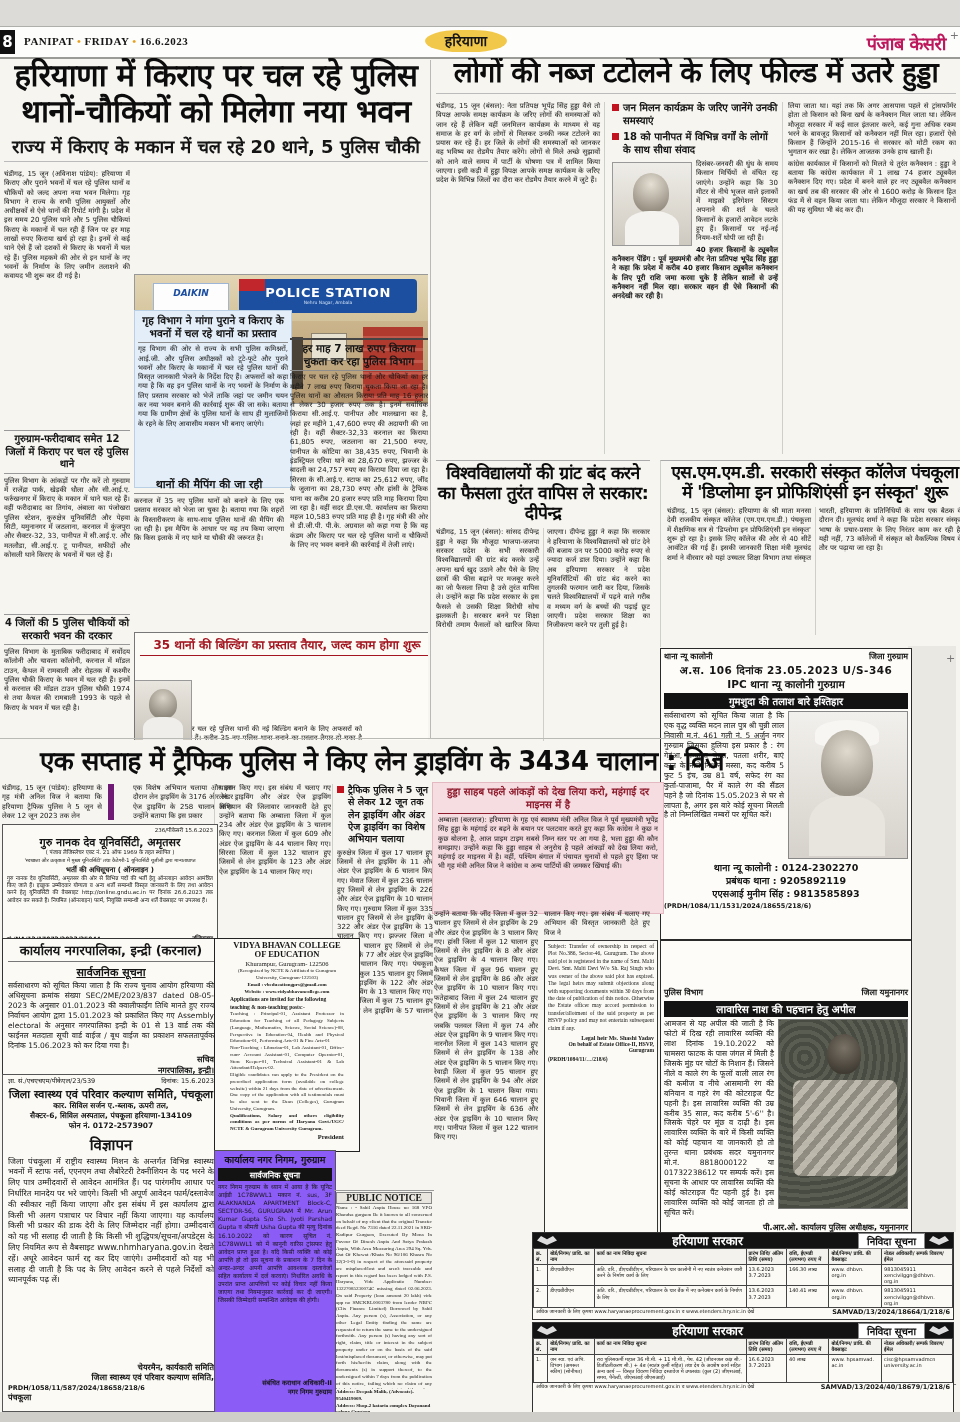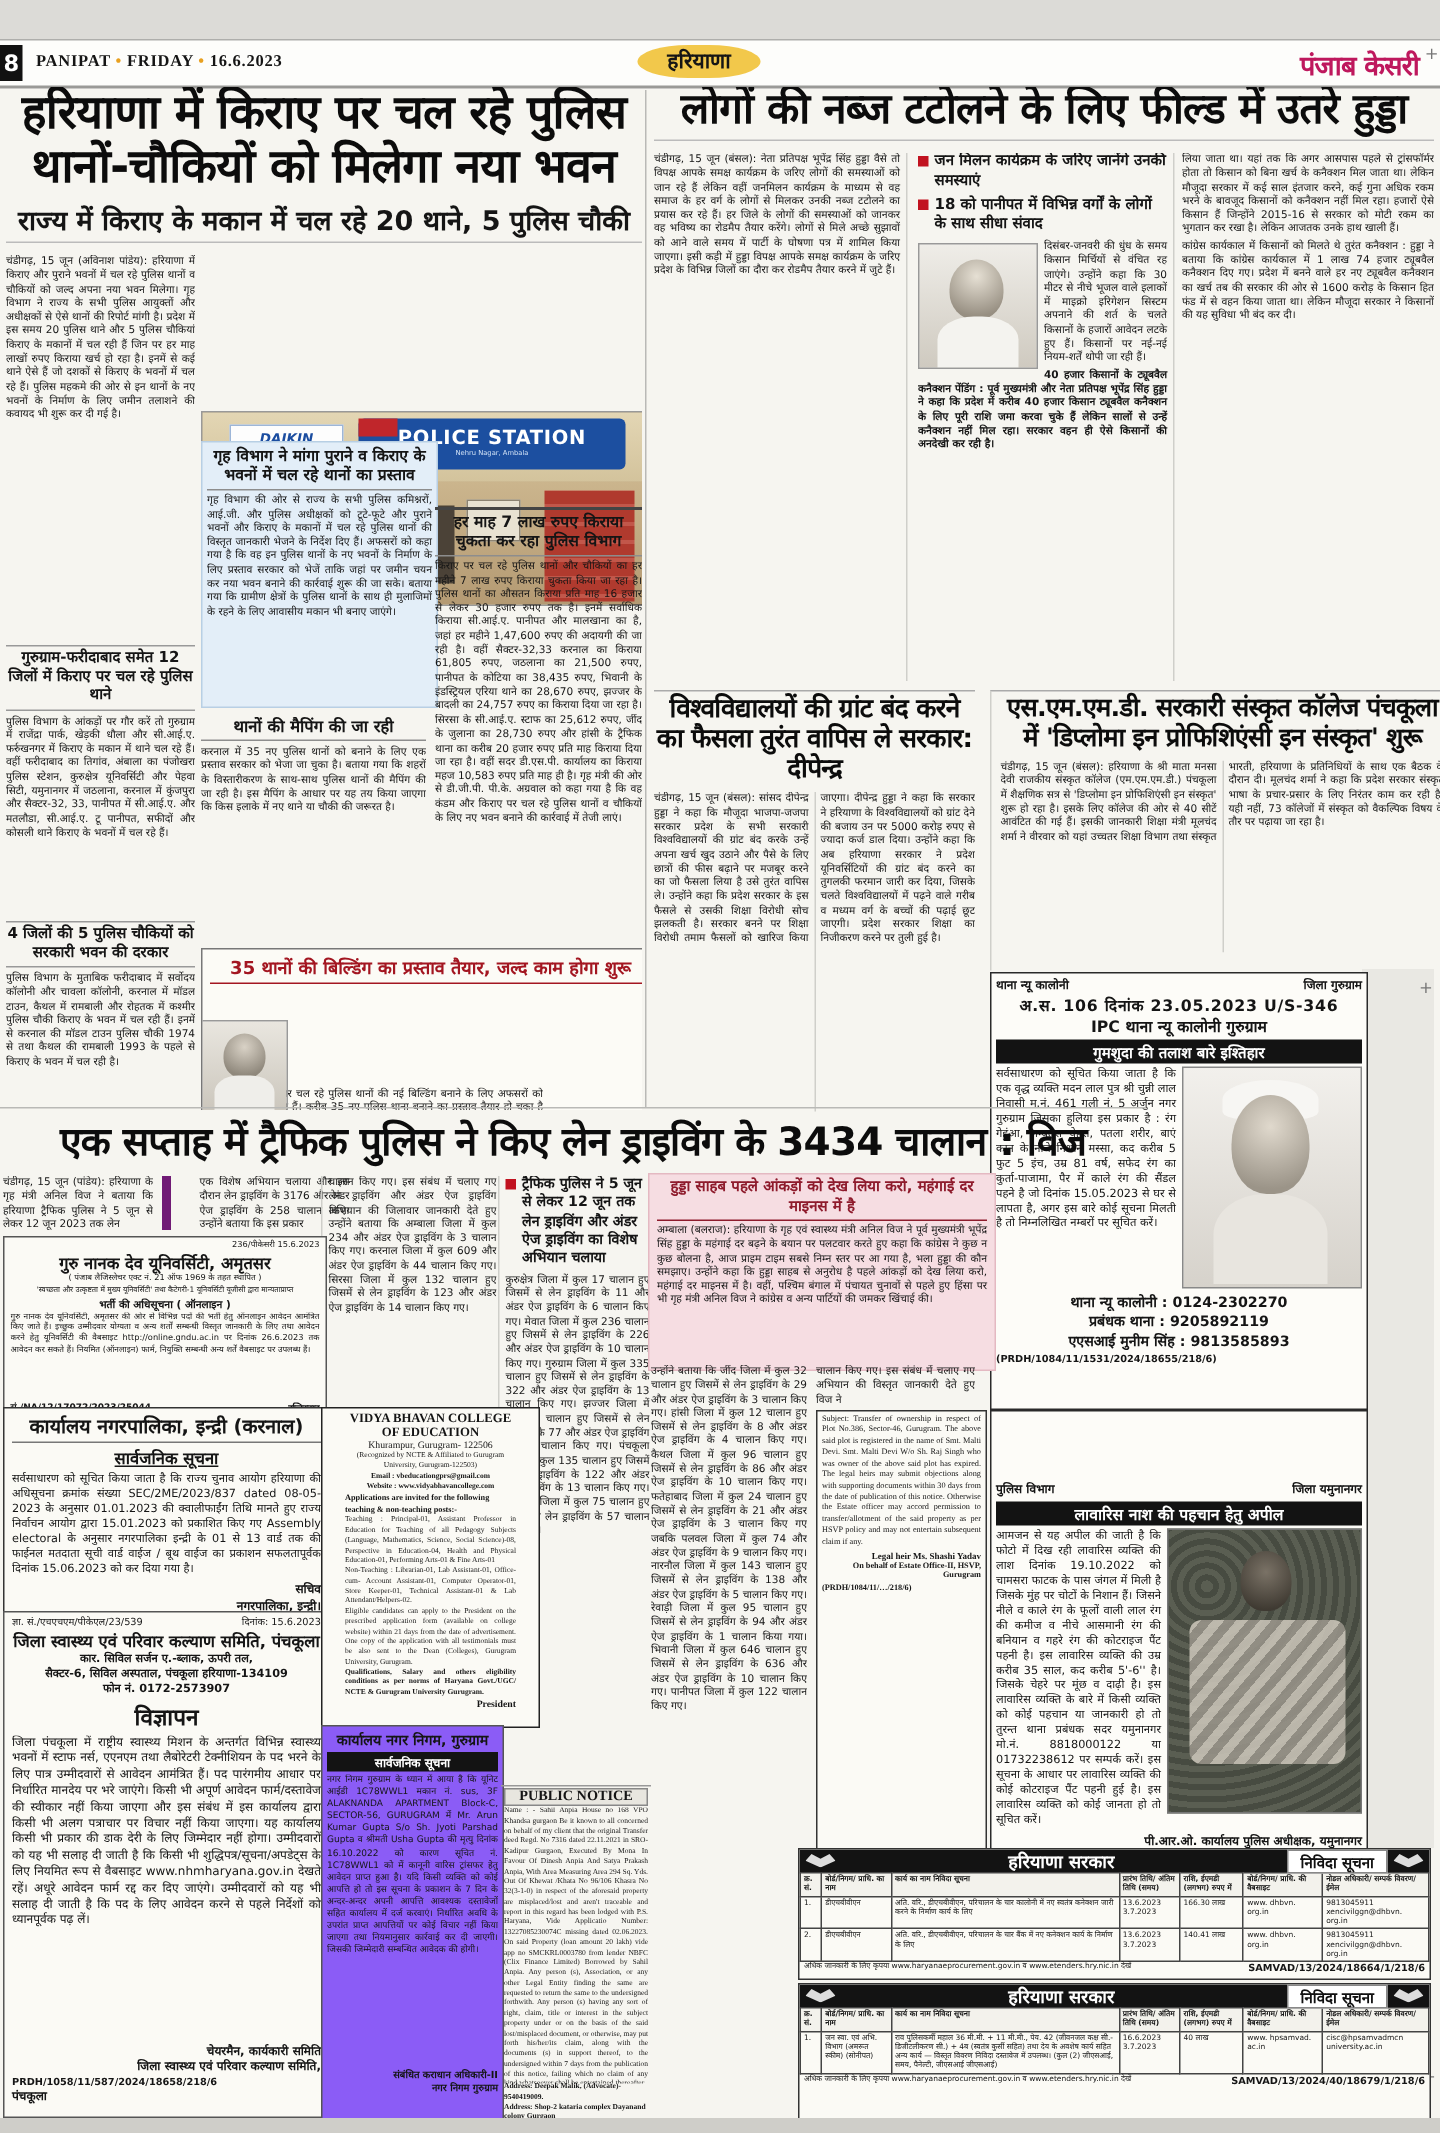--- a/index.html
+++ b/index.html
@@ -74,21 +74,21 @@
       <div class="abs" style="left:0;top:46px;width:100%;height:82px;background:linear-gradient(#cbb58d,#b49a73);"></div>
       <div class="abs" style="left:128px;top:62px;width:40px;height:52px;background:#4b4237;"></div>
       <div class="abs" style="left:176px;top:58px;width:34px;height:26px;background:#e8e2d2;border:1px solid #8c8372;"></div>
       <div class="abs" style="left:228px;top:52px;width:60px;height:74px;background:repeating-linear-gradient(#b03a2e 0 9px,#c2574a 9px 12px);"></div>
       <div class="abs" style="left:30px;top:70px;width:12px;height:22px;background:#a32c20;border-radius:3px;"></div>
       <div class="abs" style="left:31px;top:92px;width:10px;height:22px;background:#3c3a38;"></div>
       <div class="abs" style="left:2px;top:58px;width:0;height:0;border-top:14px solid #2d5fa8;border-right:20px solid transparent;"></div>
       <div class="abs" style="left:58px;top:64px;width:20px;height:40px;background:#ece7da;border:1px solid #9a917d;"></div>
     </div>
 
-    <div class="abs ovh" style="left:130px;top:236px;width:150px;height:170px;background:#e3eef8;border:1px solid #b8cfe4;padding:3px;">
+    <div class="abs ovh" style="left:130px;top:252px;width:150px;height:170px;background:#e3eef8;border:1px solid #b8cfe4;padding:3px;">
       <div class="b c rule-b" style="font-size:10.5px;line-height:1.25;padding-bottom:2px;">गृह विभाग ने मांगा पुराने व किराए के भवनों में चल रहे थानों का प्रस्ताव</div>
       <div class="t7 j" style="margin-top:2px;">गृह विभाग की ओर से राज्य के सभी पुलिस कमिश्नरों, आई.जी. और पुलिस अधीक्षकों को टूटे-फूटे और पुराने भवनों और किराए के मकानों में चल रहे पुलिस थानों की विस्तृत जानकारी भेजने के निर्देश दिए हैं। अफसरों को कहा गया है कि वह इन पुलिस थानों के नए भवनों के निर्माण के लिए प्रस्ताव सरकार को भेजें ताकि जहां पर जमीन चयन कर नया भवन बनाने की कार्रवाई शुरू की जा सके। बताया गया कि ग्रामीण क्षेत्रों के पुलिस थानों के साथ ही मुलाजिमों के रहने के लिए आवासीय मकान भी बनाए जाएंगे।</div>
     </div>
     <div class="abs ovh" style="left:286px;top:244px;width:138px;height:170px;border-top:2px solid #444;padding:2px 0;margin-top:36px;">
       <div class="b c rule-b" style="font-size:10.5px;line-height:1.25;padding-bottom:2px;">हर माह 7 लाख रुपए किराया चुकता कर रहा पुलिस विभाग</div>
       <div class="t7 j" style="margin-top:2px;">किराए पर चल रहे पुलिस थानों और चौकियों का हर महीने 7 लाख रुपए किराया चुकता किया जा रहा है। पुलिस थानों का औसतन किराया प्रति माह 16 हजार से लेकर 30 हजार रुपए तक है। इनमें सर्वाधिक किराया सी.आई.ए. पानीपत और मालखाना का है, जहां हर महीने 1,47,600 रुपए की अदायगी की जा रही है। वहीं सैक्टर-32,33 करनाल का किराया 61,805 रुपए, जठलाना का 21,500 रुपए, पानीपत के कोटिया का 38,435 रुपए, भिवानी के इंडस्ट्रियल एरिया थाने का 28,670 रुपए, झज्जर के बादली का 24,757 रुपए का किराया दिया जा रहा है।</div>
     </div>
 
     <div class="abs ovh" style="left:0;top:372px;width:126px;height:182px;">
       <div class="b c" style="font-size:10px;line-height:1.25;border-top:1px solid #999;border-bottom:1px solid #999;padding:2px 0;">गुरुग्राम-फरीदाबाद समेत 12 जिलों में किराए पर चल रहे पुलिस थाने</div>

